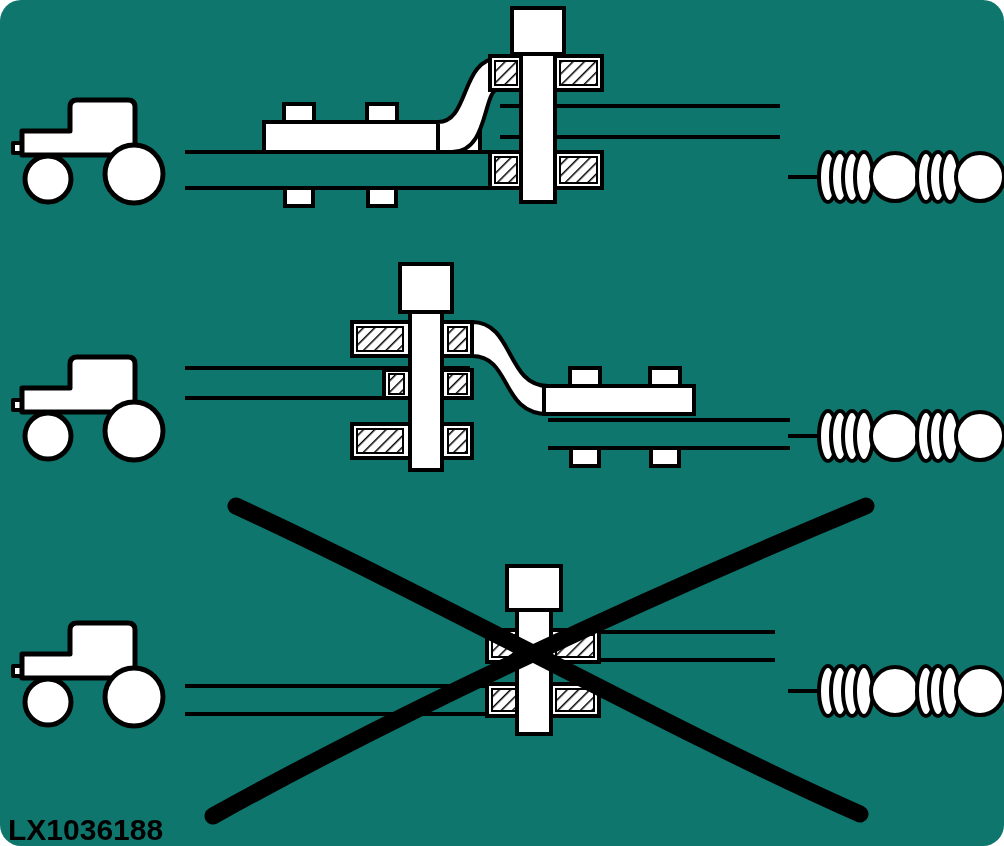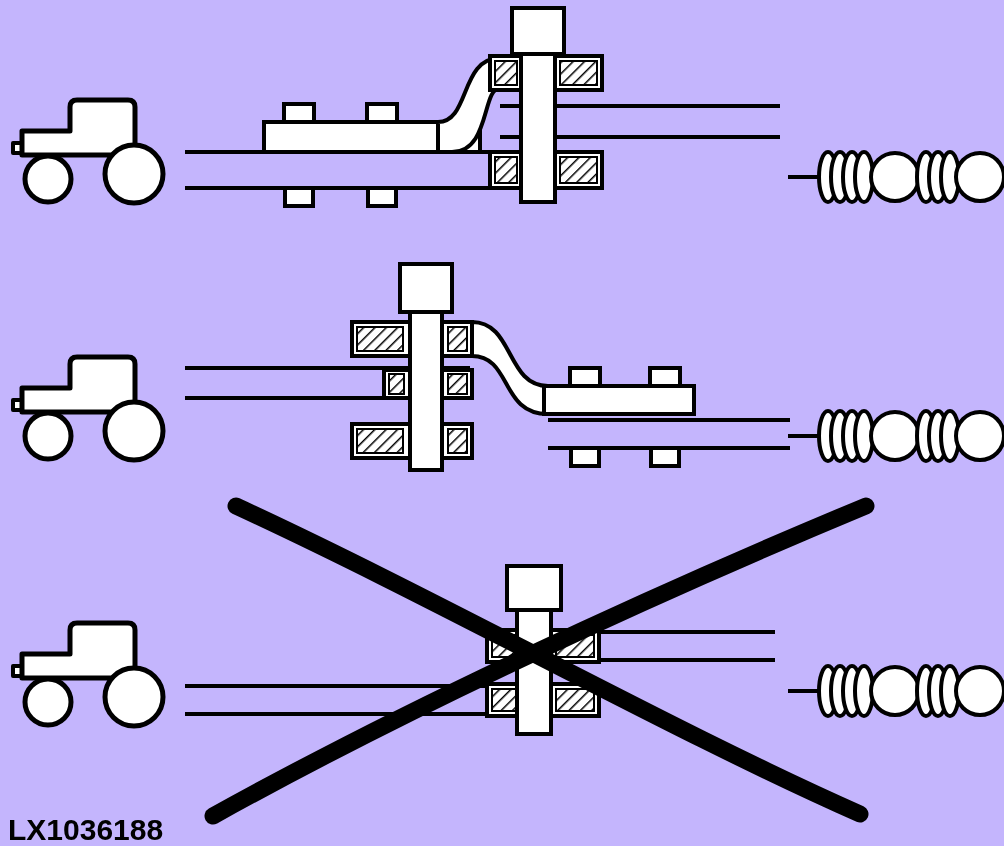--- a/index.html
+++ b/index.html
@@ -5,22 +5,23 @@
   html, body {
     margin: 0;
     padding: 0;
     background: #ffffff;
     font-family: "Liberation Sans", sans-serif;
   }
   .canvas {
     position: relative;
     width: 1004px;
     height: 846px;
-    background: #c4b5fd;
+    background: #0f766e;
     overflow: hidden;
+    border-radius: 21px;
   }
   svg { display: block; }
   .figure-label {
     font-family: "Liberation Sans", sans-serif;
     font-weight: bold;
     font-size: 30px;
     fill: #000000;
   }
 </style>
 </head>

